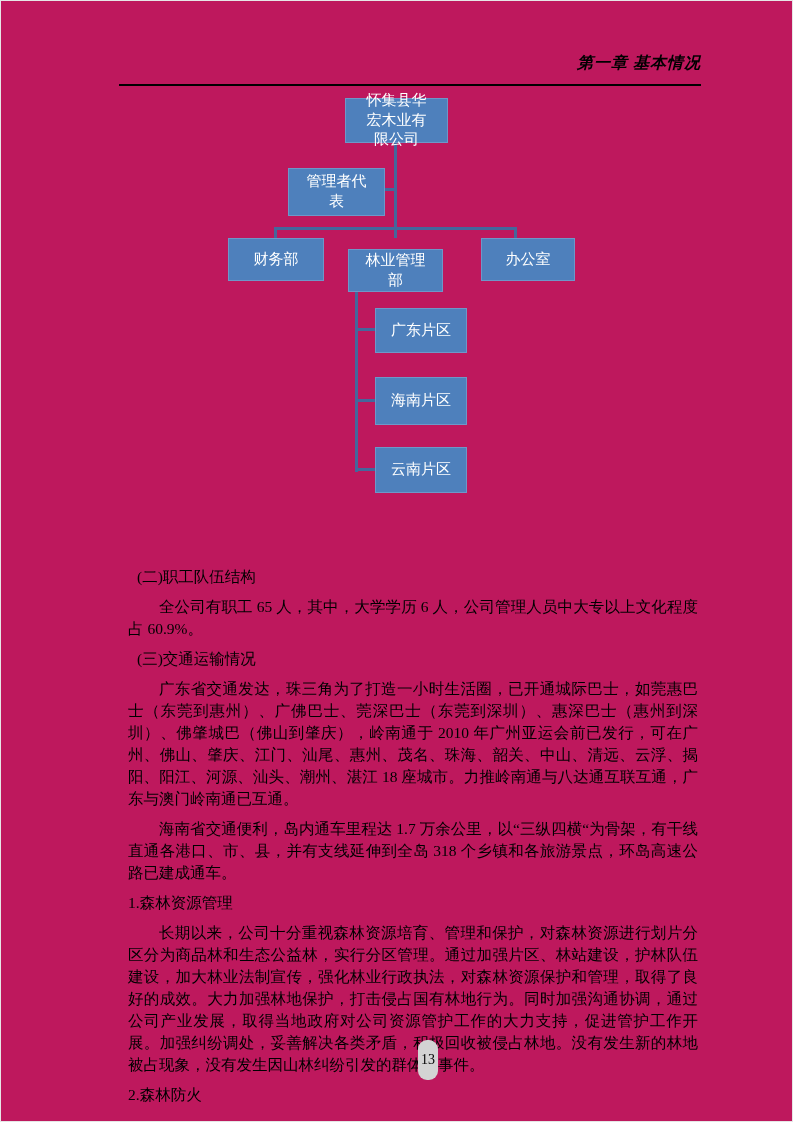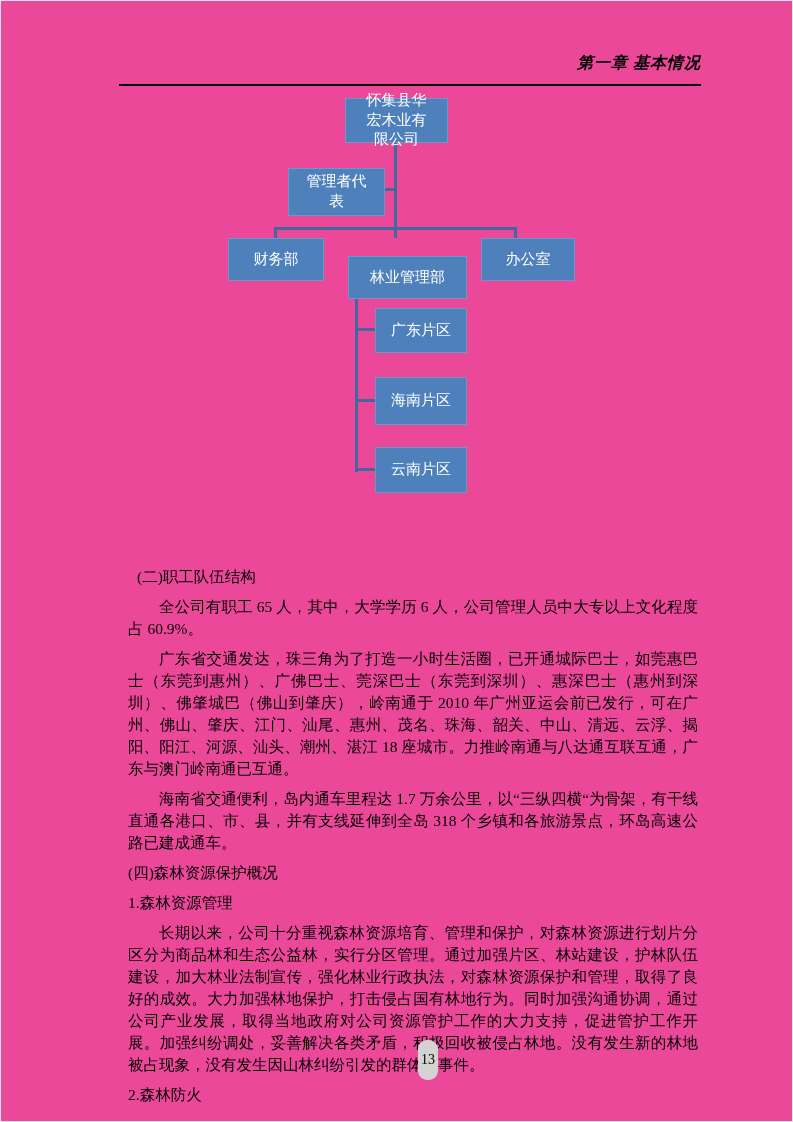--- a/index.html
+++ b/index.html
@@ -1,19 +1,19 @@
 <!DOCTYPE html>
 <html><head>
 <meta charset="utf-8">
 <style>
   html,body { margin:0; padding:0; background:#ffffff; }
   .page {
     position:relative;
     width:793px; height:1122px;
-    background:#ec4899;
+    background:#be185d;
     font-family:"Liberation Serif","DejaVu Serif",serif;
     color:#000000;
     overflow:hidden;
     box-shadow: inset 0 0 0 1px #e6e6e6;
   }
   
   .header-title {
     position:absolute; top:53px; right:92px;
     font-size:16px; font-weight:bold; font-style:italic;
     letter-spacing:1px;
@@ -62,32 +62,32 @@
   <div class="conn" style="left:274px; top:227px; width:3px; height:11px;"></div>
   <div class="conn" style="left:514px; top:227px; width:3px; height:11px;"></div>
   <div class="conn" style="left:355px; top:281px; width:3px; height:191px;"></div>
   <div class="conn" style="left:355px; top:328px; width:21px; height:3px;"></div>
   <div class="conn" style="left:355px; top:399px; width:21px; height:3px;"></div>
   <div class="conn" style="left:355px; top:468px; width:21px; height:3px;"></div>
 
   <div class="org-box" style="left:345px; top:98px; width:103px; height:45px;">怀集县华宏木业有限公司</div>
   <div class="org-box" style="left:288px; top:168px; width:97px; height:48px;">管理者代表</div>
   <div class="org-box" style="left:228px; top:238px; width:96px; height:43px;">财务部</div>
-  <div class="org-box" style="left:348px; top:256px; width:119px; height:43px;">林业管理部</div>
+  <div class="org-box" style="left:348px; top:249px; width:95px; height:43px;">林业管理部</div>
   <div class="org-box" style="left:468px; top:238px; width:94px; height:43px;margin-left:13px;">办公室</div>
   <div class="org-box" style="left:375px; top:308px; width:92px; height:45px;">广东片区</div>
   <div class="org-box" style="left:375px; top:377px; width:92px; height:48px;">海南片区</div>
   <div class="org-box" style="left:375px; top:447px; width:92px; height:46px;">云南片区</div>
 
   <div class="content">
     <p class="heading h-indent">(二)职工队伍结构</p>
     <p class="para">全公司有职工 65 人，其中，大学学历 6 人，公司管理人员中大专以上文化程度占 60.9%。</p>
+    <p class="heading h-indent">(三)交通运输情况</p>
     <p class="para">广东省交通发达，珠三角为了打造一小时生活圈，已开通城际巴士，如莞惠巴士（东莞到惠州）、广佛巴士、莞深巴士（东莞到深圳）、惠深巴士（惠州到深圳）、佛肇城巴（佛山到肇庆），岭南通于 2010 年广州亚运会前已发行，可在广州、佛山、肇庆、江门、汕尾、惠州、茂名、珠海、韶关、中山、清远、云浮、揭阳、阳江、河源、汕头、潮州、湛江 18 座城市。力推岭南通与八达通互联互通，广东与澳门岭南通已互通。</p>
     <p class="para">海南省交通便利，岛内通车里程达 1.7 万余公里，以“三纵四横“为骨架，有干线直通各港口、市、县，并有支线延伸到全岛 318 个乡镇和各旅游景点，环岛高速公路已建成通车。</p>
-    <p class="heading">(四)森林资源保护概况</p>
     <p class="heading">1.森林资源管理</p>
     <p class="para">长期以来，公司十分重视森林资源培育、管理和保护，对森林资源进行划片分区分为商品林和生态公益林，实行分区管理。通过加强片区、林站建设，护林队伍建设，加大林业法制宣传，强化林业行政执法，对森林资源保护和管理，取得了良好的成效。大力加强林地保护，打击侵占国有林地行为。同时加强沟通协调，通过公司产业发展，取得当地政府对公司资源管护工作的大力支持，促进管护工作开展。加强纠纷调处，妥善解决各类矛盾，积极回收被侵占林地。没有发生新的林地被占现象，没有发生因山林纠纷引发的群体性事件。</p>
     <p class="heading">2.森林防火</p>
   </div>
 
   <div class="page-num">13</div>
 
 </div>
 
 </body></html>

